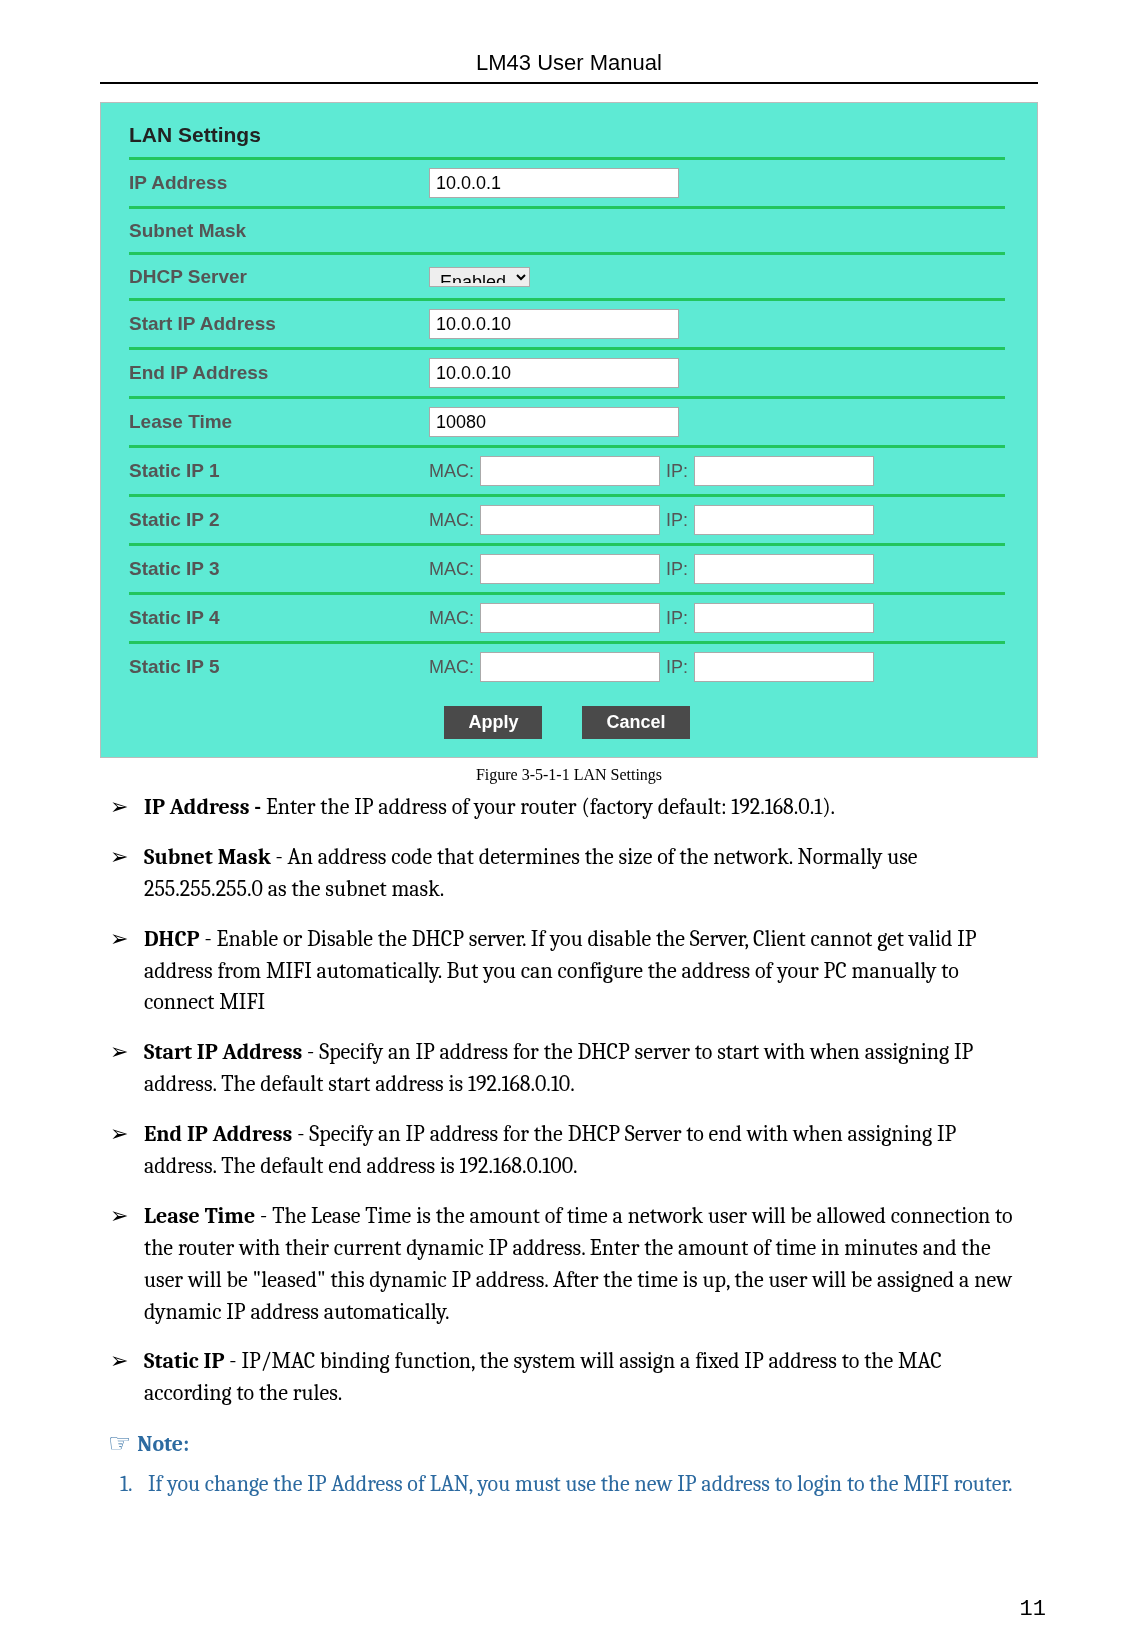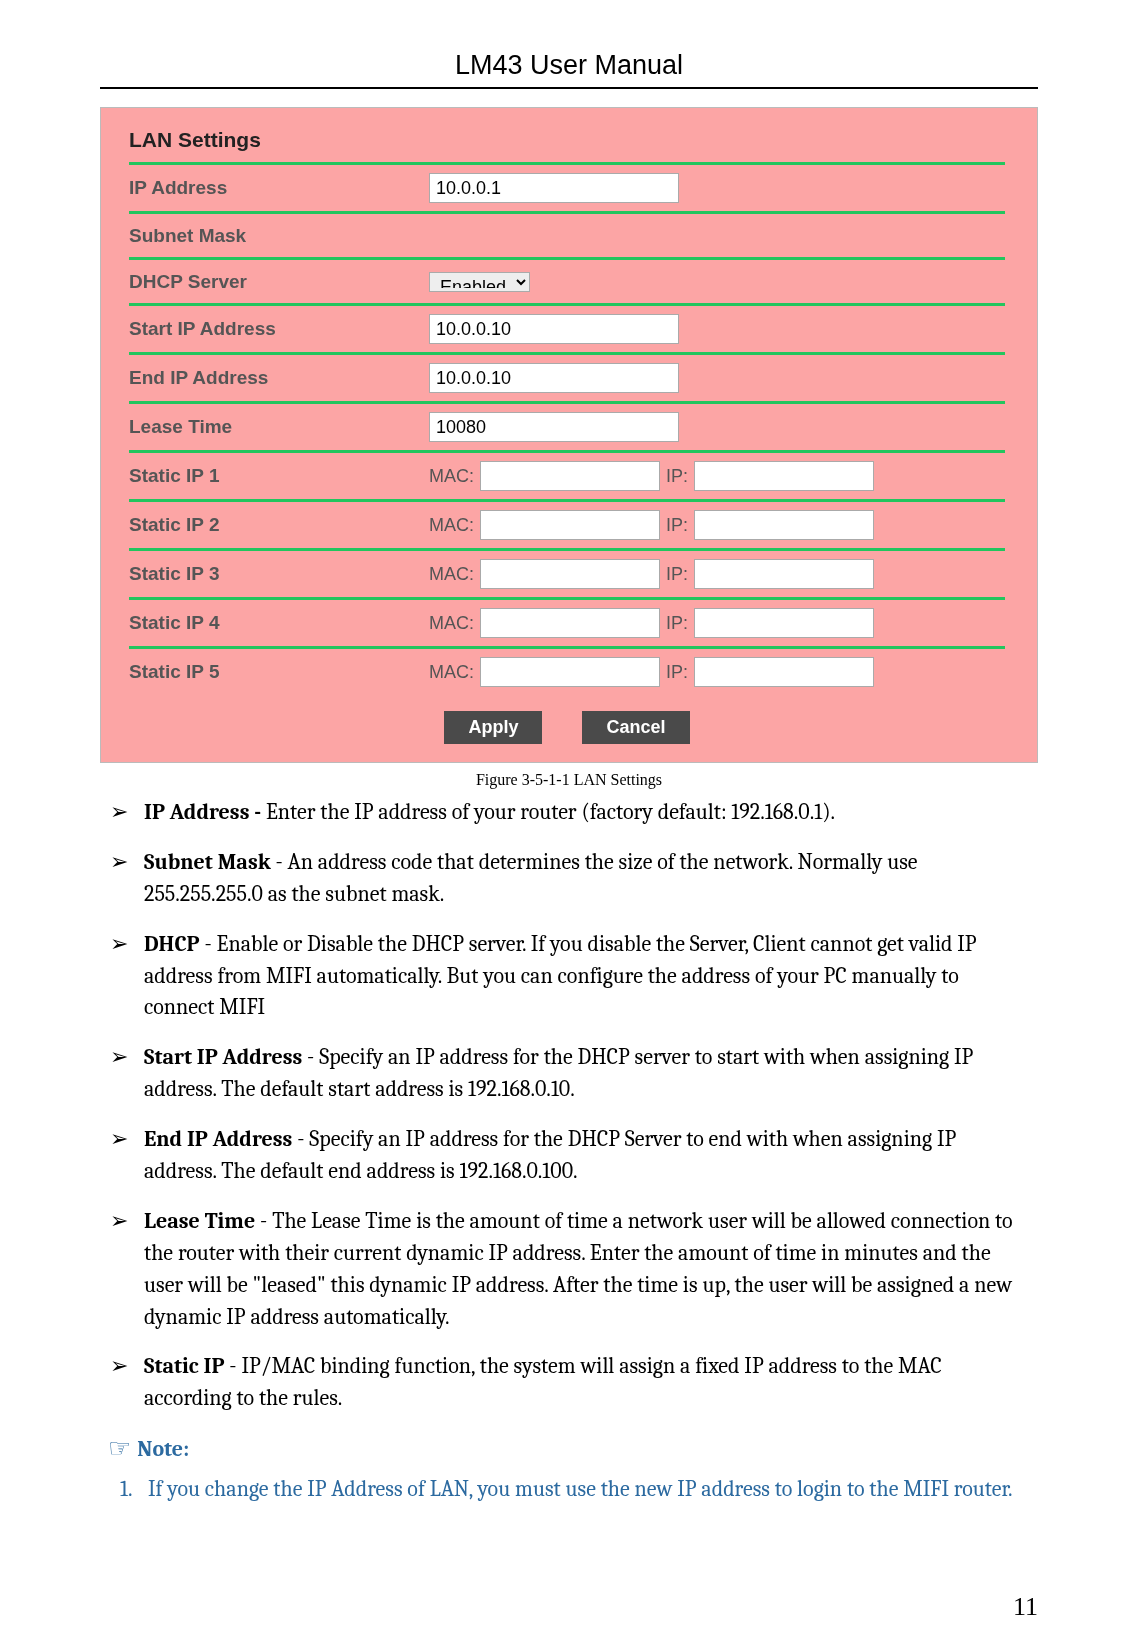--- a/index.html
+++ b/index.html
@@ -7,29 +7,29 @@
     width: 1138px;
     height: 1652px;
     background: #fff;
     font-family: Cambria, Georgia, serif;
     color: #000;
     padding: 50px 100px 40px 100px;
     position: relative;
   }
   .header-title {
     text-align: center;
-    font-size: 27px;
+    font-size: 22px;
     font-family: Arial, sans-serif;
     border-bottom: 2px solid #000;
     padding-bottom: 6px;
     margin-bottom: 18px;
   }
   .panel {
     border: 1px solid #bbb;
-    background: #fca5a5;
+    background: #5eead4;
     padding: 14px 32px 18px 28px;
     font-family: Arial, Helvetica, sans-serif;
   }
   .panel-title {
     font-weight: bold;
     font-size: 21px;
     color: #222;
     padding: 6px 0 10px 0;
   }
   .row {
@@ -126,23 +126,23 @@
   .note-list {
     margin-left: 20px;
     font-size: 22px;
     color: #2c6aa0;
     line-height: 1.45;
   }
   .note-list .num { display:inline-block; width:28px; }
   .page-number {
     position: absolute;
     bottom: 30px;
-    right: 100px;
-    font-size: 26px;
-    font-family: Liberation Serif, serif;
+    right: 92px;
+    font-size: 22px;
+    font-family: Liberation Mono, monospace;
   }
 </style>
 </head>
 <body>
 
 <div class="header-title">LM43 User Manual</div>
 
 <div class="panel">
   <div class="panel-title">LAN Settings</div>
 

